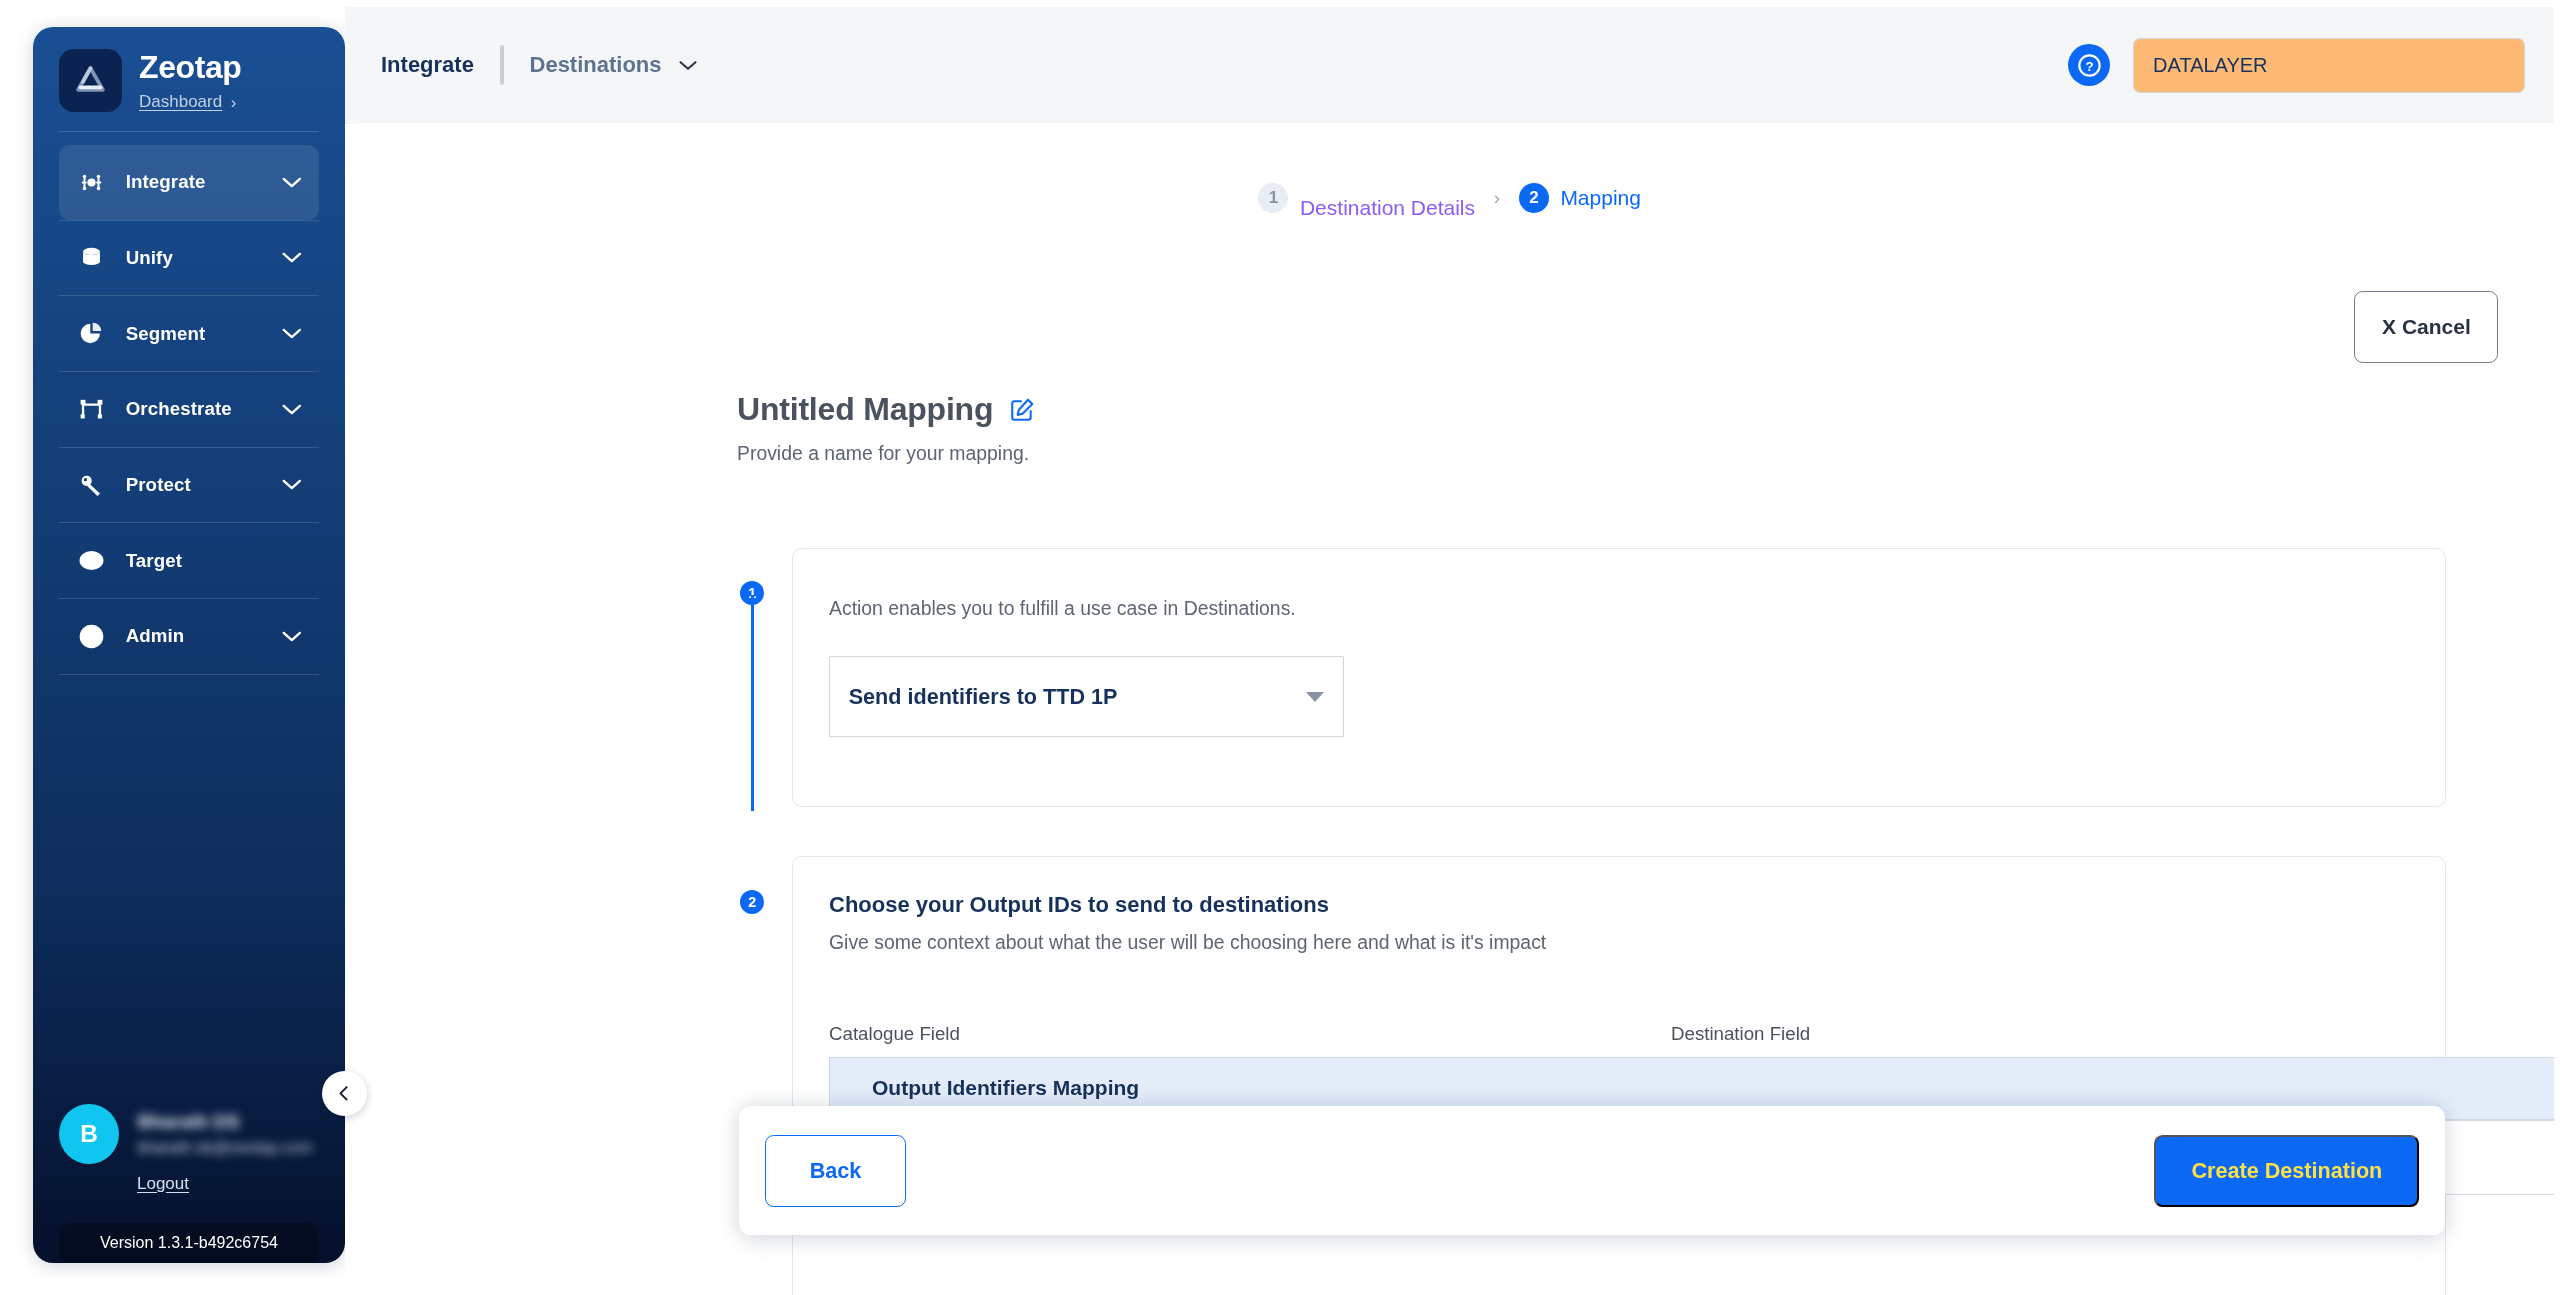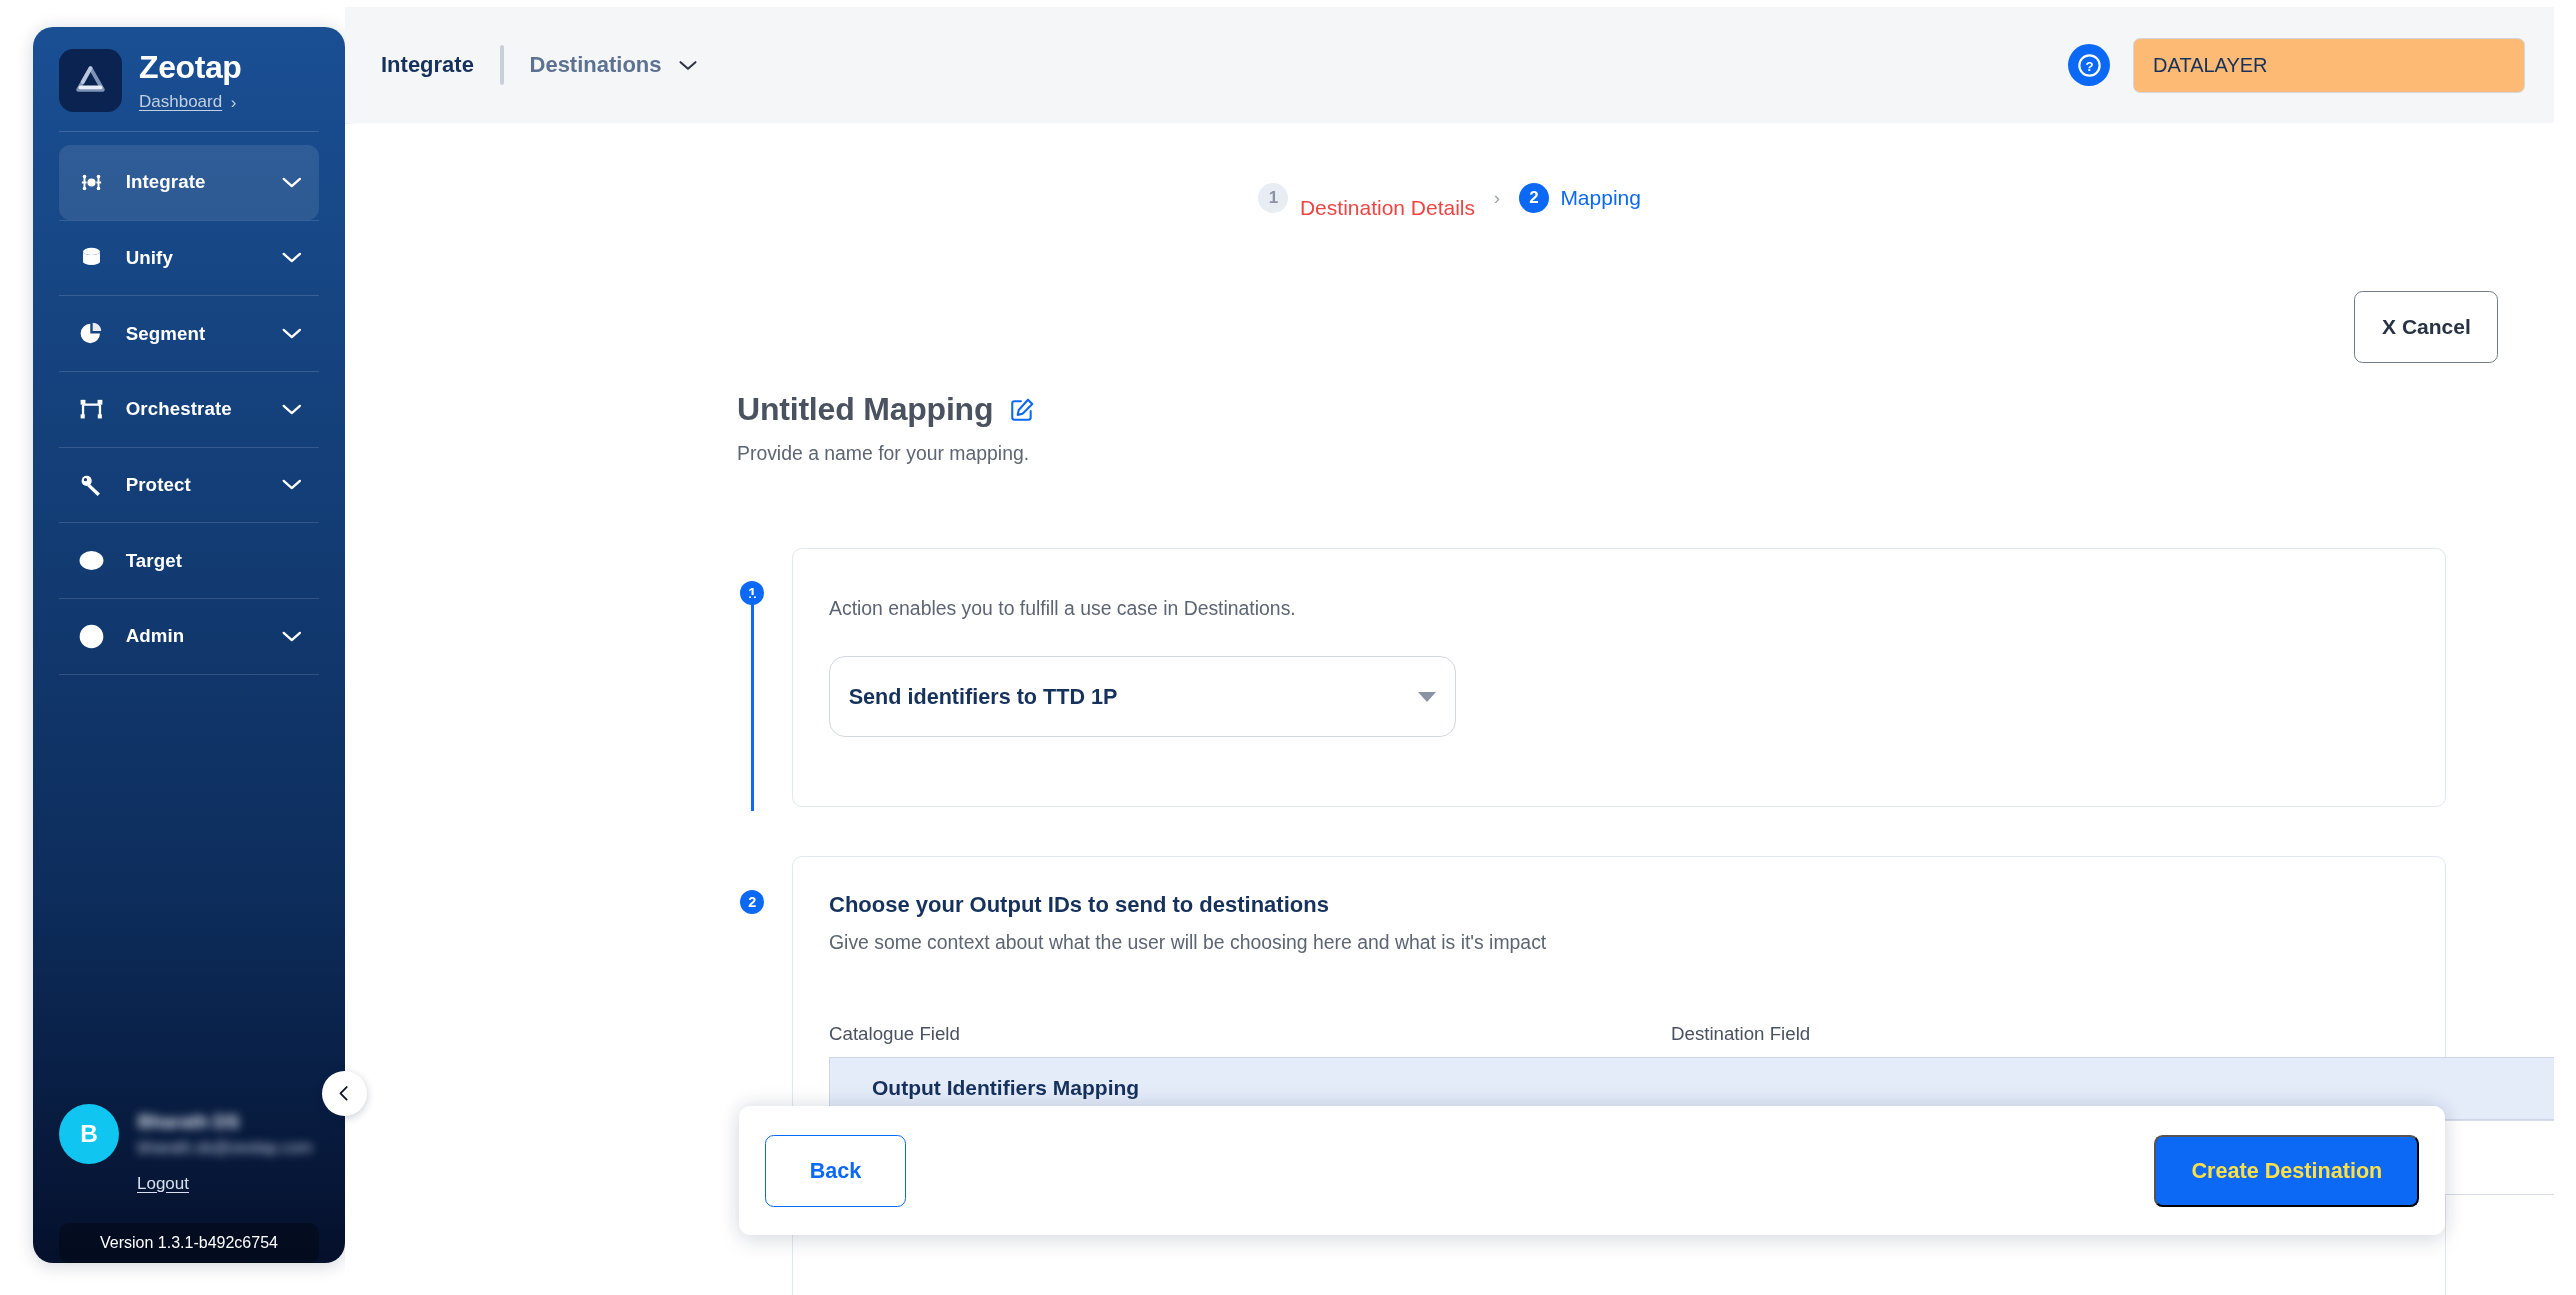--- a/index.html
+++ b/index.html
@@ -129,21 +129,21 @@
   }
   .step { display: flex; align-items: center; gap: 11.5px; }
   .step-num {
     width: 30px; height: 30px; border-radius: 50%;
     display: flex; align-items: center; justify-content: center;
     font-size: 17px; font-weight: 600;
   }
   .step-num.inactive { background: #e8ecf3; color: #8a93a3; }
   .step-num.active { background: #0b69f5; color: #ffffff; }
   .step-label { font-size: 21px; }
-  .step-label.inactive { color: #ef4444; margin-top: 20px; }
+  .step-label.inactive { color: #8b5cf6; margin-top: 20px; }
   .step-label.active { color: #0b69f5; }
   .step-sep { color: #9aa2b1; font-size: 18.7px; margin: 0 5.8px; }
 
   .cancel-btn {
     position: absolute; right: 56px; top: 167px;
     width: 144px; height: 72px;
     border: 1.1px solid #707b8b; border-radius: 8.6px; background: #ffffff;
     display: flex; align-items: center; justify-content: center;
     color: #273243; font-size: 21px; font-weight: 700; cursor: pointer; gap: 7.2px;
   }
@@ -169,22 +169,22 @@
     border: 1.1px solid #e3e7ee; border-radius: 10px; background: #ffffff;
   }
   #card1 { top: 424px; height: 259px; }
   #card2 { top: 732px; bottom: -43px; }
 
   .card-head { padding: 35px 36px 0 36px; }
   .card-title { color: #16325c; font-size: 22px; font-weight: 700; }
   .card-desc { margin-top: 13px; color: #5d6573; font-size: 19.4px; }
 
   .action-select {
-    margin: 36px 0 0 36px; width: 627px; height: 81px;
-    border: 1.1px solid #d3d7de; border-radius: 16px; background: #ffffff;
+    margin: 36px 0 0 36px; width: 515px; height: 81px;
+    border: 1.1px solid #d3d7de; border-radius: 1px; background: #ffffff;
     display: flex; align-items: center; padding: 0 18.7px;
     cursor: pointer;
     gap: 20px;
   }
   .action-select-text { color: #16325c; font-size: 21.6px; font-weight: 600; flex: 1; }
   .caret-down { width: 0; height: 0; border-left: 9.3px solid transparent; border-right: 9.3px solid transparent; border-top: 10.8px solid #8a93a3; }
 
   
   .map-wrap { margin: 69px 0 0 36px; width: 1757px; }
   .map-headrow { display: flex; }

